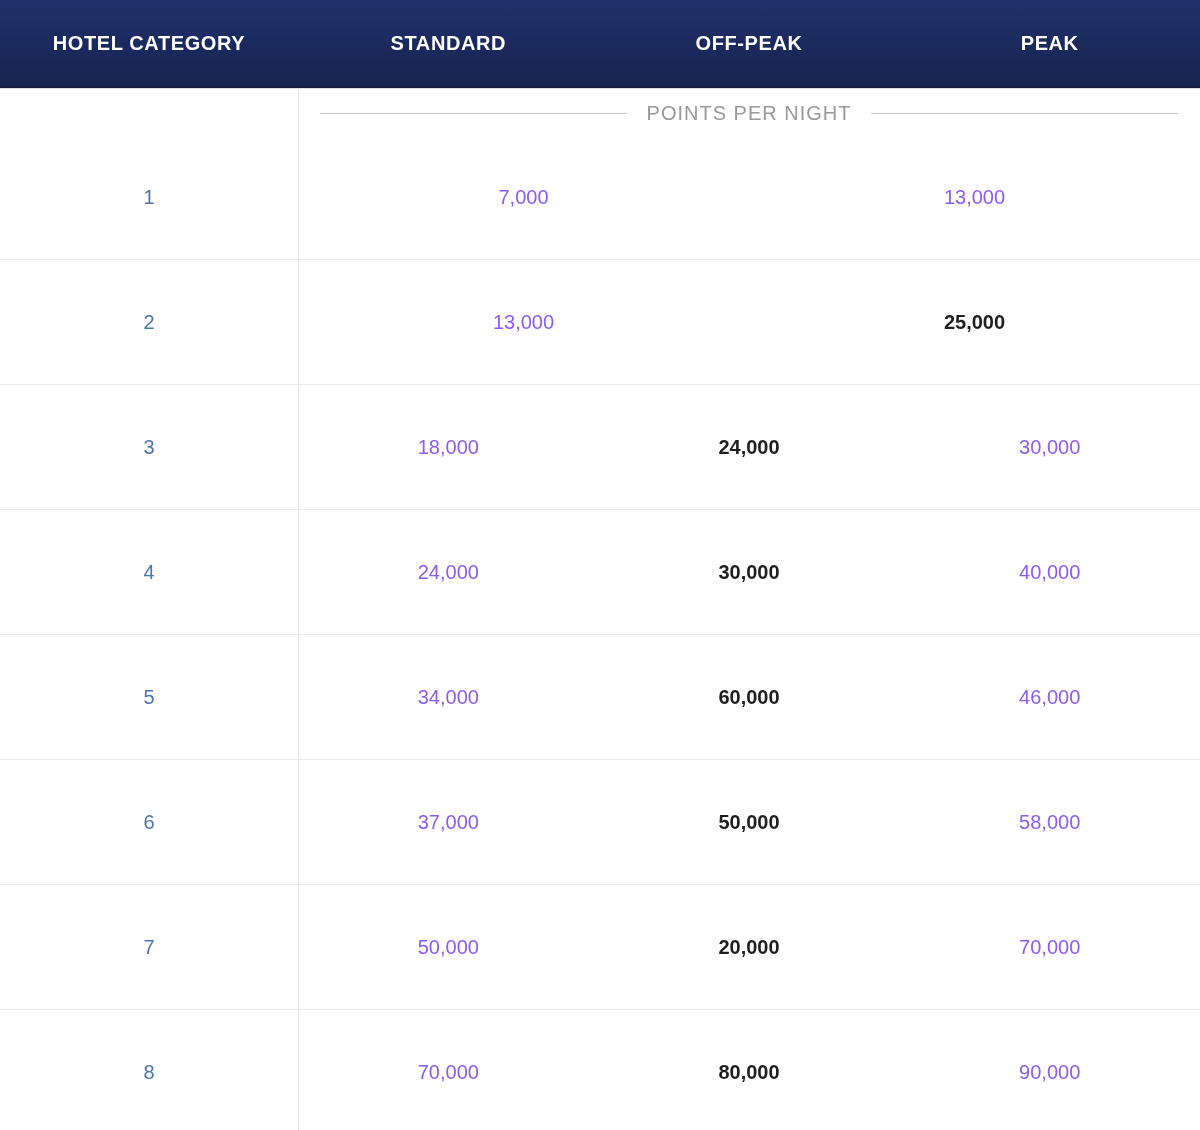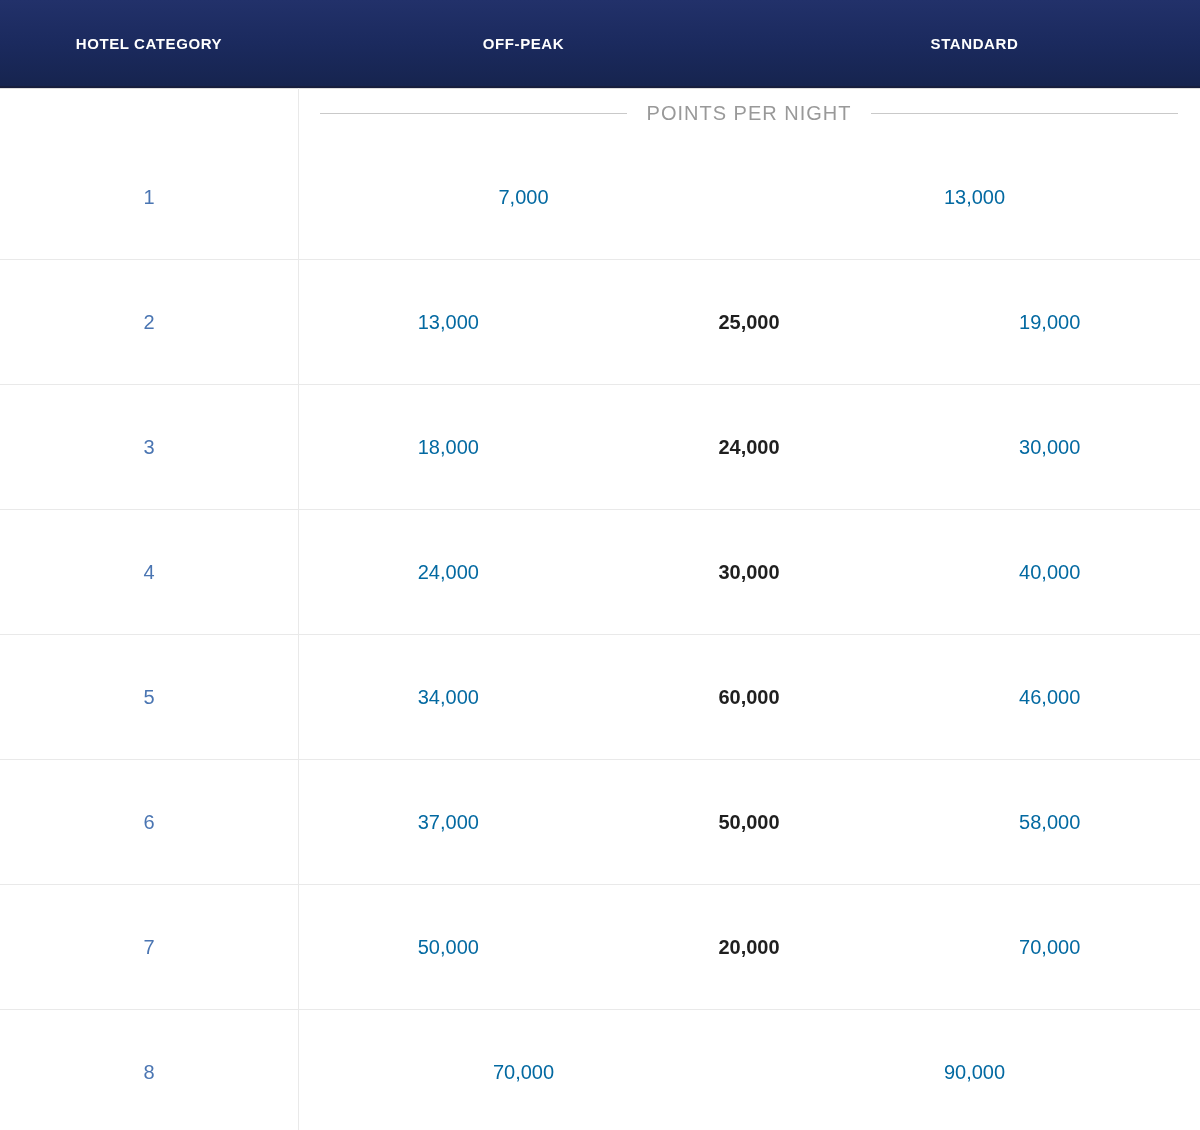--- a/index.html
+++ b/index.html
@@ -22,21 +22,21 @@
     box-sizing: border-box;
     background: linear-gradient(180deg, #22316a 0%, #1b2a5e 50%, #16244f 100%);
     border-bottom: 2px solid #171e3d;
     box-shadow: 0 1px 0 #dddddd;
     color: #ffffff;
   }
   .hcell {
     display: flex;
     align-items: center;
     justify-content: center;
-    font-size: 15px;
+    font-size: 20px;
     font-weight: bold;
     letter-spacing: 0.6px;
     white-space: nowrap;
   }
   .hcell.cat { width: 298px; flex: none; }
   .hcell.pts { flex: 1; }
   
   .tbody {
     position: absolute;
     top: 88px;
@@ -80,38 +80,39 @@
     height: 125px;
     box-sizing: border-box;
     border-bottom: 1px solid #e9e9e9;
     align-items: center;
   }
   .cell {
     text-align: center;
     font-size: 20px;
   }
   .cell.cat { width: 298px; flex: none; }
-  .cell.val { flex: 1; color: #0369a1; }
+  .cell.val { flex: 1; color: #8b5cf6; }
   .cell.val.std { font-weight: bold; color: #1f1f1f; }
   .cat-link {
     color: #4a75b2;
     text-decoration: none;
     cursor: pointer;
     font-size: 20px;
   }
 </style>
 </head>
 <body>
 
 <div class="award-table">
 
   <div class="header-row">
     <div class="hcell cat">HOTEL CATEGORY</div>
+    <div class="hcell pts">STANDARD</div>
     <div class="hcell pts">OFF-PEAK</div>
-    <div class="hcell pts">STANDARD</div>
+    <div class="hcell pts">PEAK</div>
   </div>
 
   <div class="tbody">
     <div class="v-divider"></div>
 
     <div class="legend">
       <span class="legend-line"></span>
       <span class="legend-text">POINTS PER NIGHT</span>
       <span class="legend-line"></span>
     </div>
@@ -119,21 +120,20 @@
     <div class="row">
       <div class="cell cat"><a class="cat-link">1</a></div>
       <div class="cell val">7,000</div>
       <div class="cell val">13,000</div>
     </div>
 
     <div class="row">
       <div class="cell cat"><a class="cat-link">2</a></div>
       <div class="cell val">13,000</div>
       <div class="cell val std">25,000</div>
-      <div class="cell val">19,000</div>
     </div>
 
     <div class="row">
       <div class="cell cat"><a class="cat-link">3</a></div>
       <div class="cell val">18,000</div>
       <div class="cell val std">24,000</div>
       <div class="cell val">30,000</div>
     </div>
 
     <div class="row">
@@ -160,17 +160,18 @@
     <div class="row">
       <div class="cell cat"><a class="cat-link">7</a></div>
       <div class="cell val">50,000</div>
       <div class="cell val std">20,000</div>
       <div class="cell val">70,000</div>
     </div>
 
     <div class="row">
       <div class="cell cat"><a class="cat-link">8</a></div>
       <div class="cell val">70,000</div>
+      <div class="cell val std">80,000</div>
       <div class="cell val">90,000</div>
     </div>
 
   </div>
 </div>
 
 </body></html>

